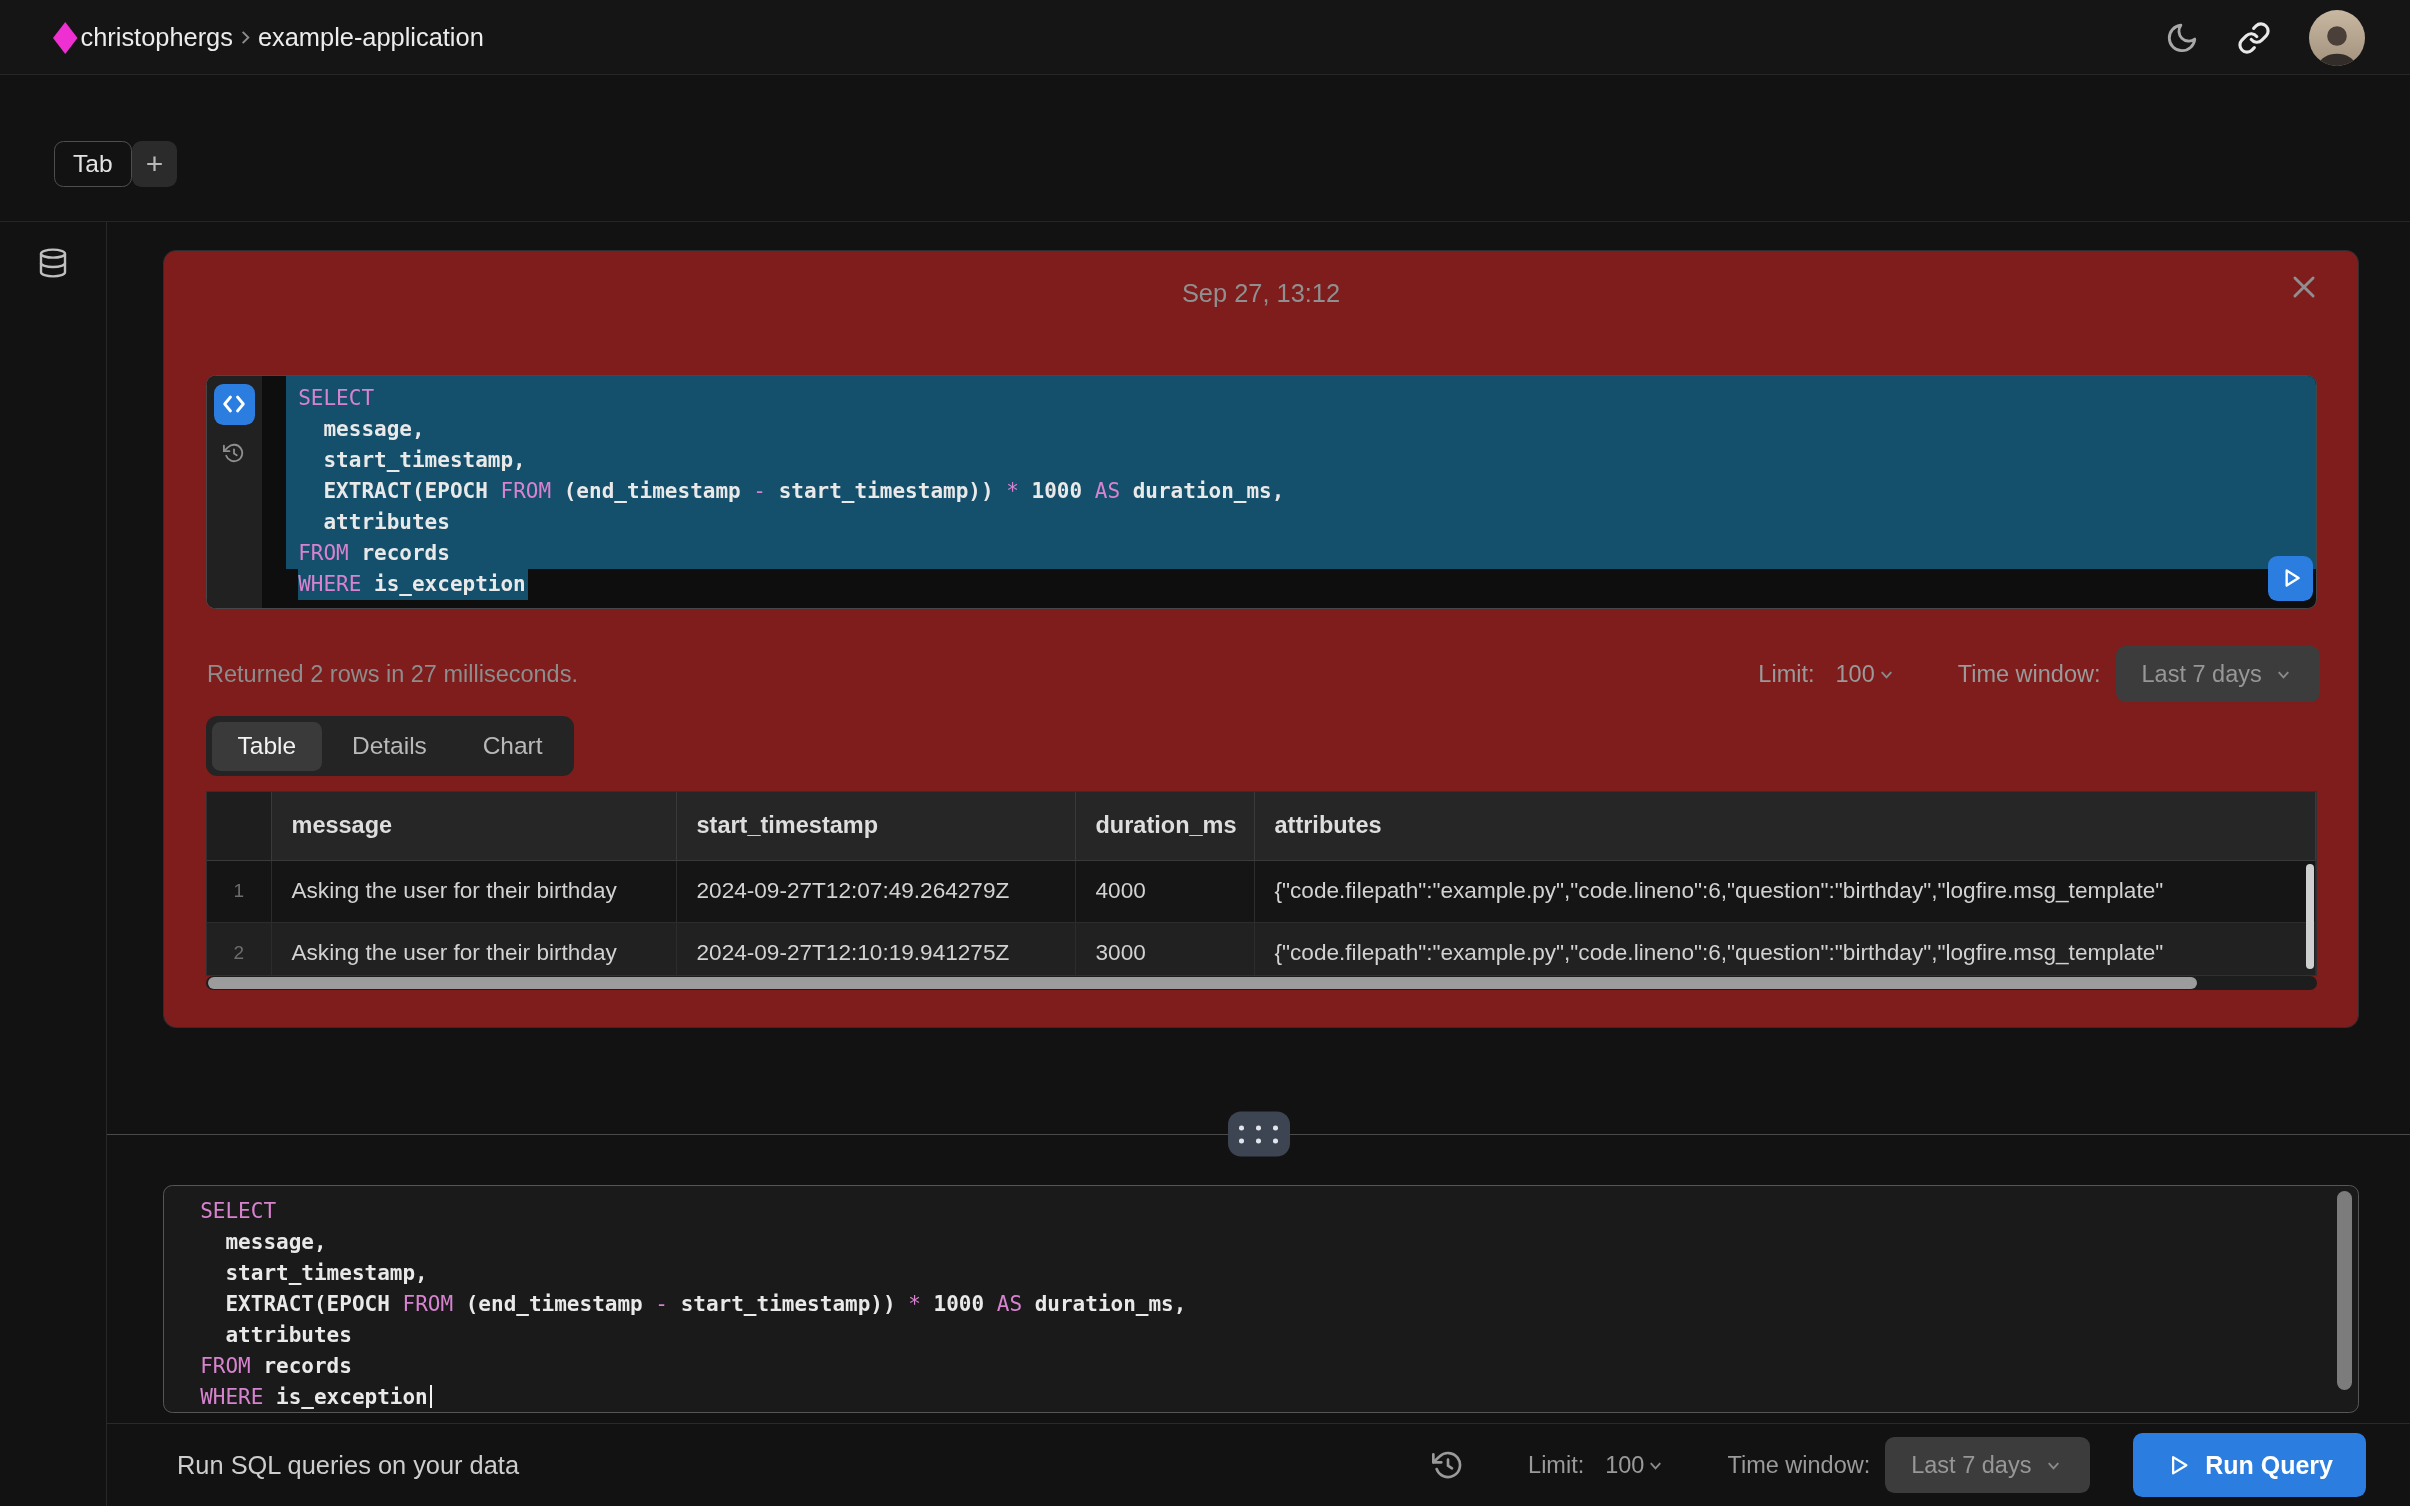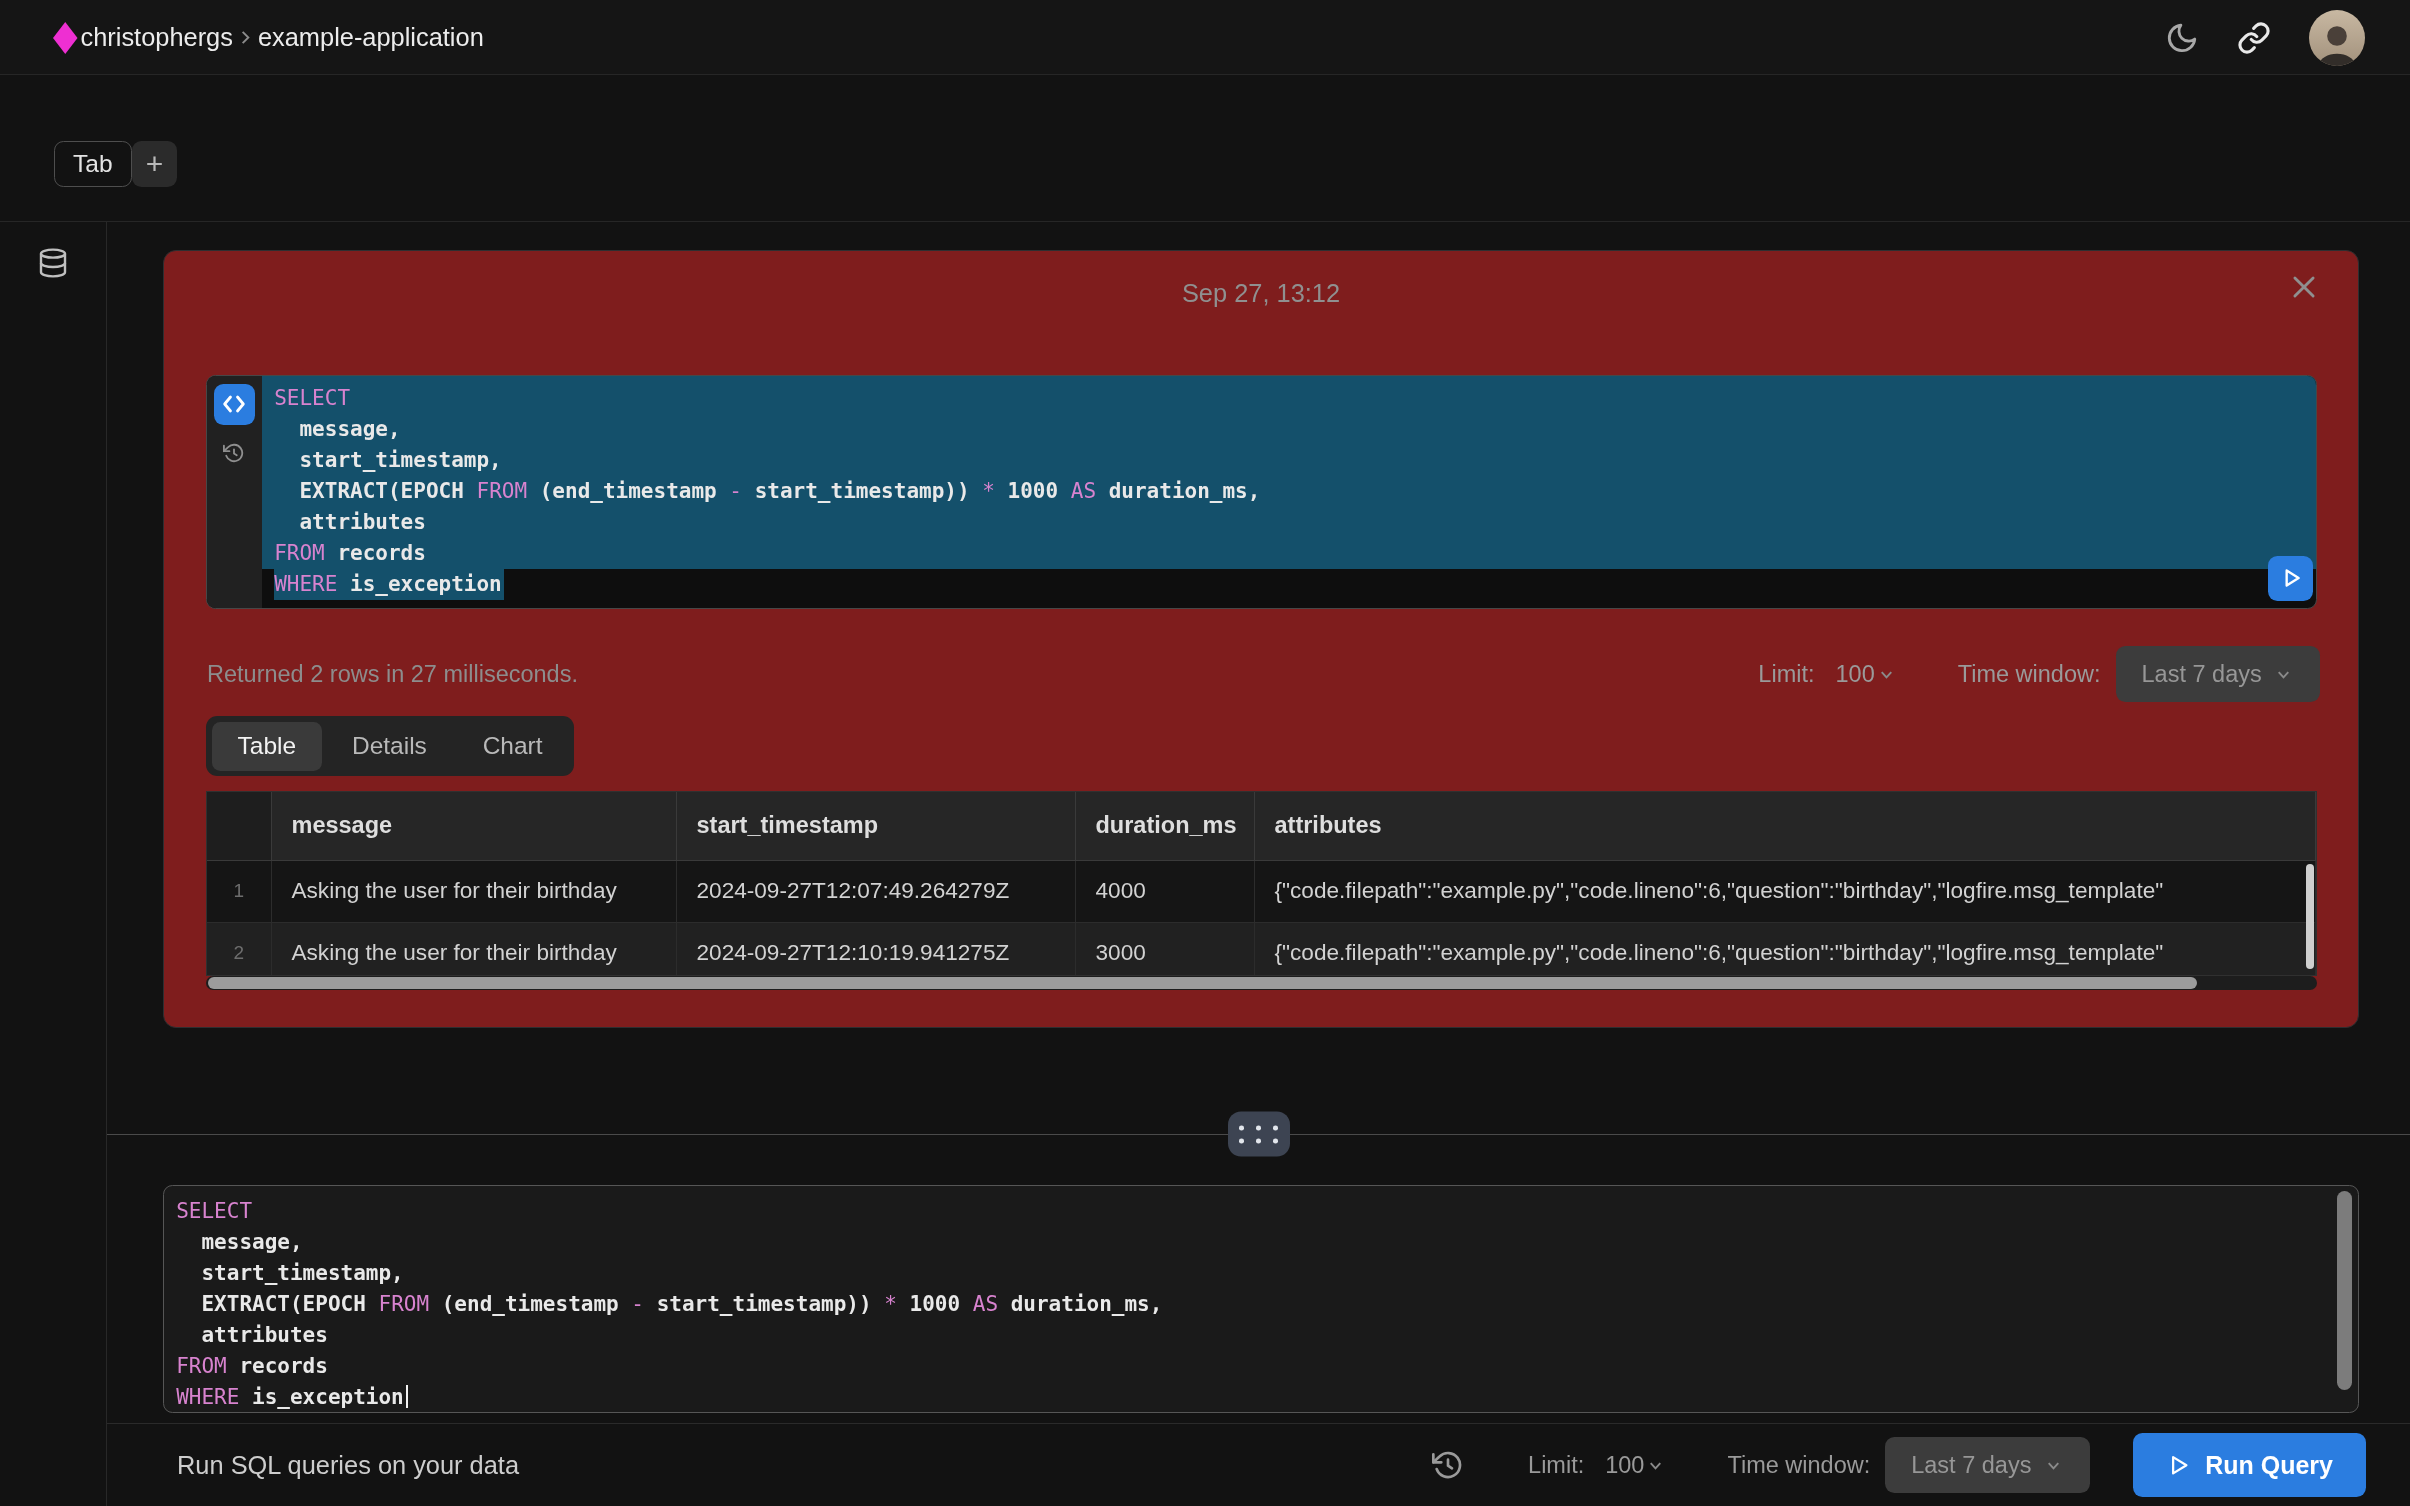--- a/index.html
+++ b/index.html
@@ -30,21 +30,21 @@
 
   
   .card{position:absolute;left:163px;top:226px;width:2196px;height:778px;background:#7f1d1d;border:0.9px solid #2e2e30;border-radius:13px;margin-top:24px;}
   .cts{position:absolute;top:28px;left:0;right:0;text-align:center;color:#909090;font-size:25.4px;}
   .card-close{position:absolute;top:22.6px;right:41px;background:none;border:none;padding:0;}
 
   .codeblock{position:absolute;left:42px;top:124px;width:2111px;height:234px;background:#0e0e0e;border:0.9px solid #474747;border-radius:9.4px;display:flex;overflow:hidden;}
   .gutter{width:55px;background:#212121;position:relative;flex:none;}
   .codebtn{position:absolute;left:6.6px;top:7.5px;width:41px;height:41px;border-radius:9.4px;background:var(--accent);border:none;display:flex;align-items:center;justify-content:center;}
   .histbtn{position:absolute;left:10.4px;top:60px;width:34px;height:34px;background:none;border:none;color:#8f8f8f;display:flex;align-items:center;justify-content:center;}
-  .code{font-family:"DejaVu Sans Mono",monospace;font-size:21px;flex:1;overflow:hidden;}
+  .code{font-family:"DejaVu Sans Mono",monospace;font-size:21px;flex:1;overflow:hidden;padding-left:24px;}
   .cl{height:31px;line-height:31px;white-space:pre;padding-left:12.2px;}
   .kw{color:var(--kw);}
   .pl{color:#e9e9e9;font-weight:bold;}
   .code-top .cl{background:var(--sel);}
   .code-top .cl:first-child{height:38px;padding-top:6.6px;}
   .code-top .cl:last-child{background:transparent;}
   .code-top .cl:last-child .clt{background:var(--sel);display:inline-block;height:31px;padding-right:1.9px;}
   .runmini{position:absolute;right:2.8px;bottom:7.5px;width:45px;height:45px;border-radius:9.4px;background:var(--accent);border:none;display:flex;align-items:center;justify-content:center;}
 
   .meta-row{position:absolute;left:43px;right:38px;top:394px;height:58px;display:flex;align-items:center;justify-content:space-between;}

